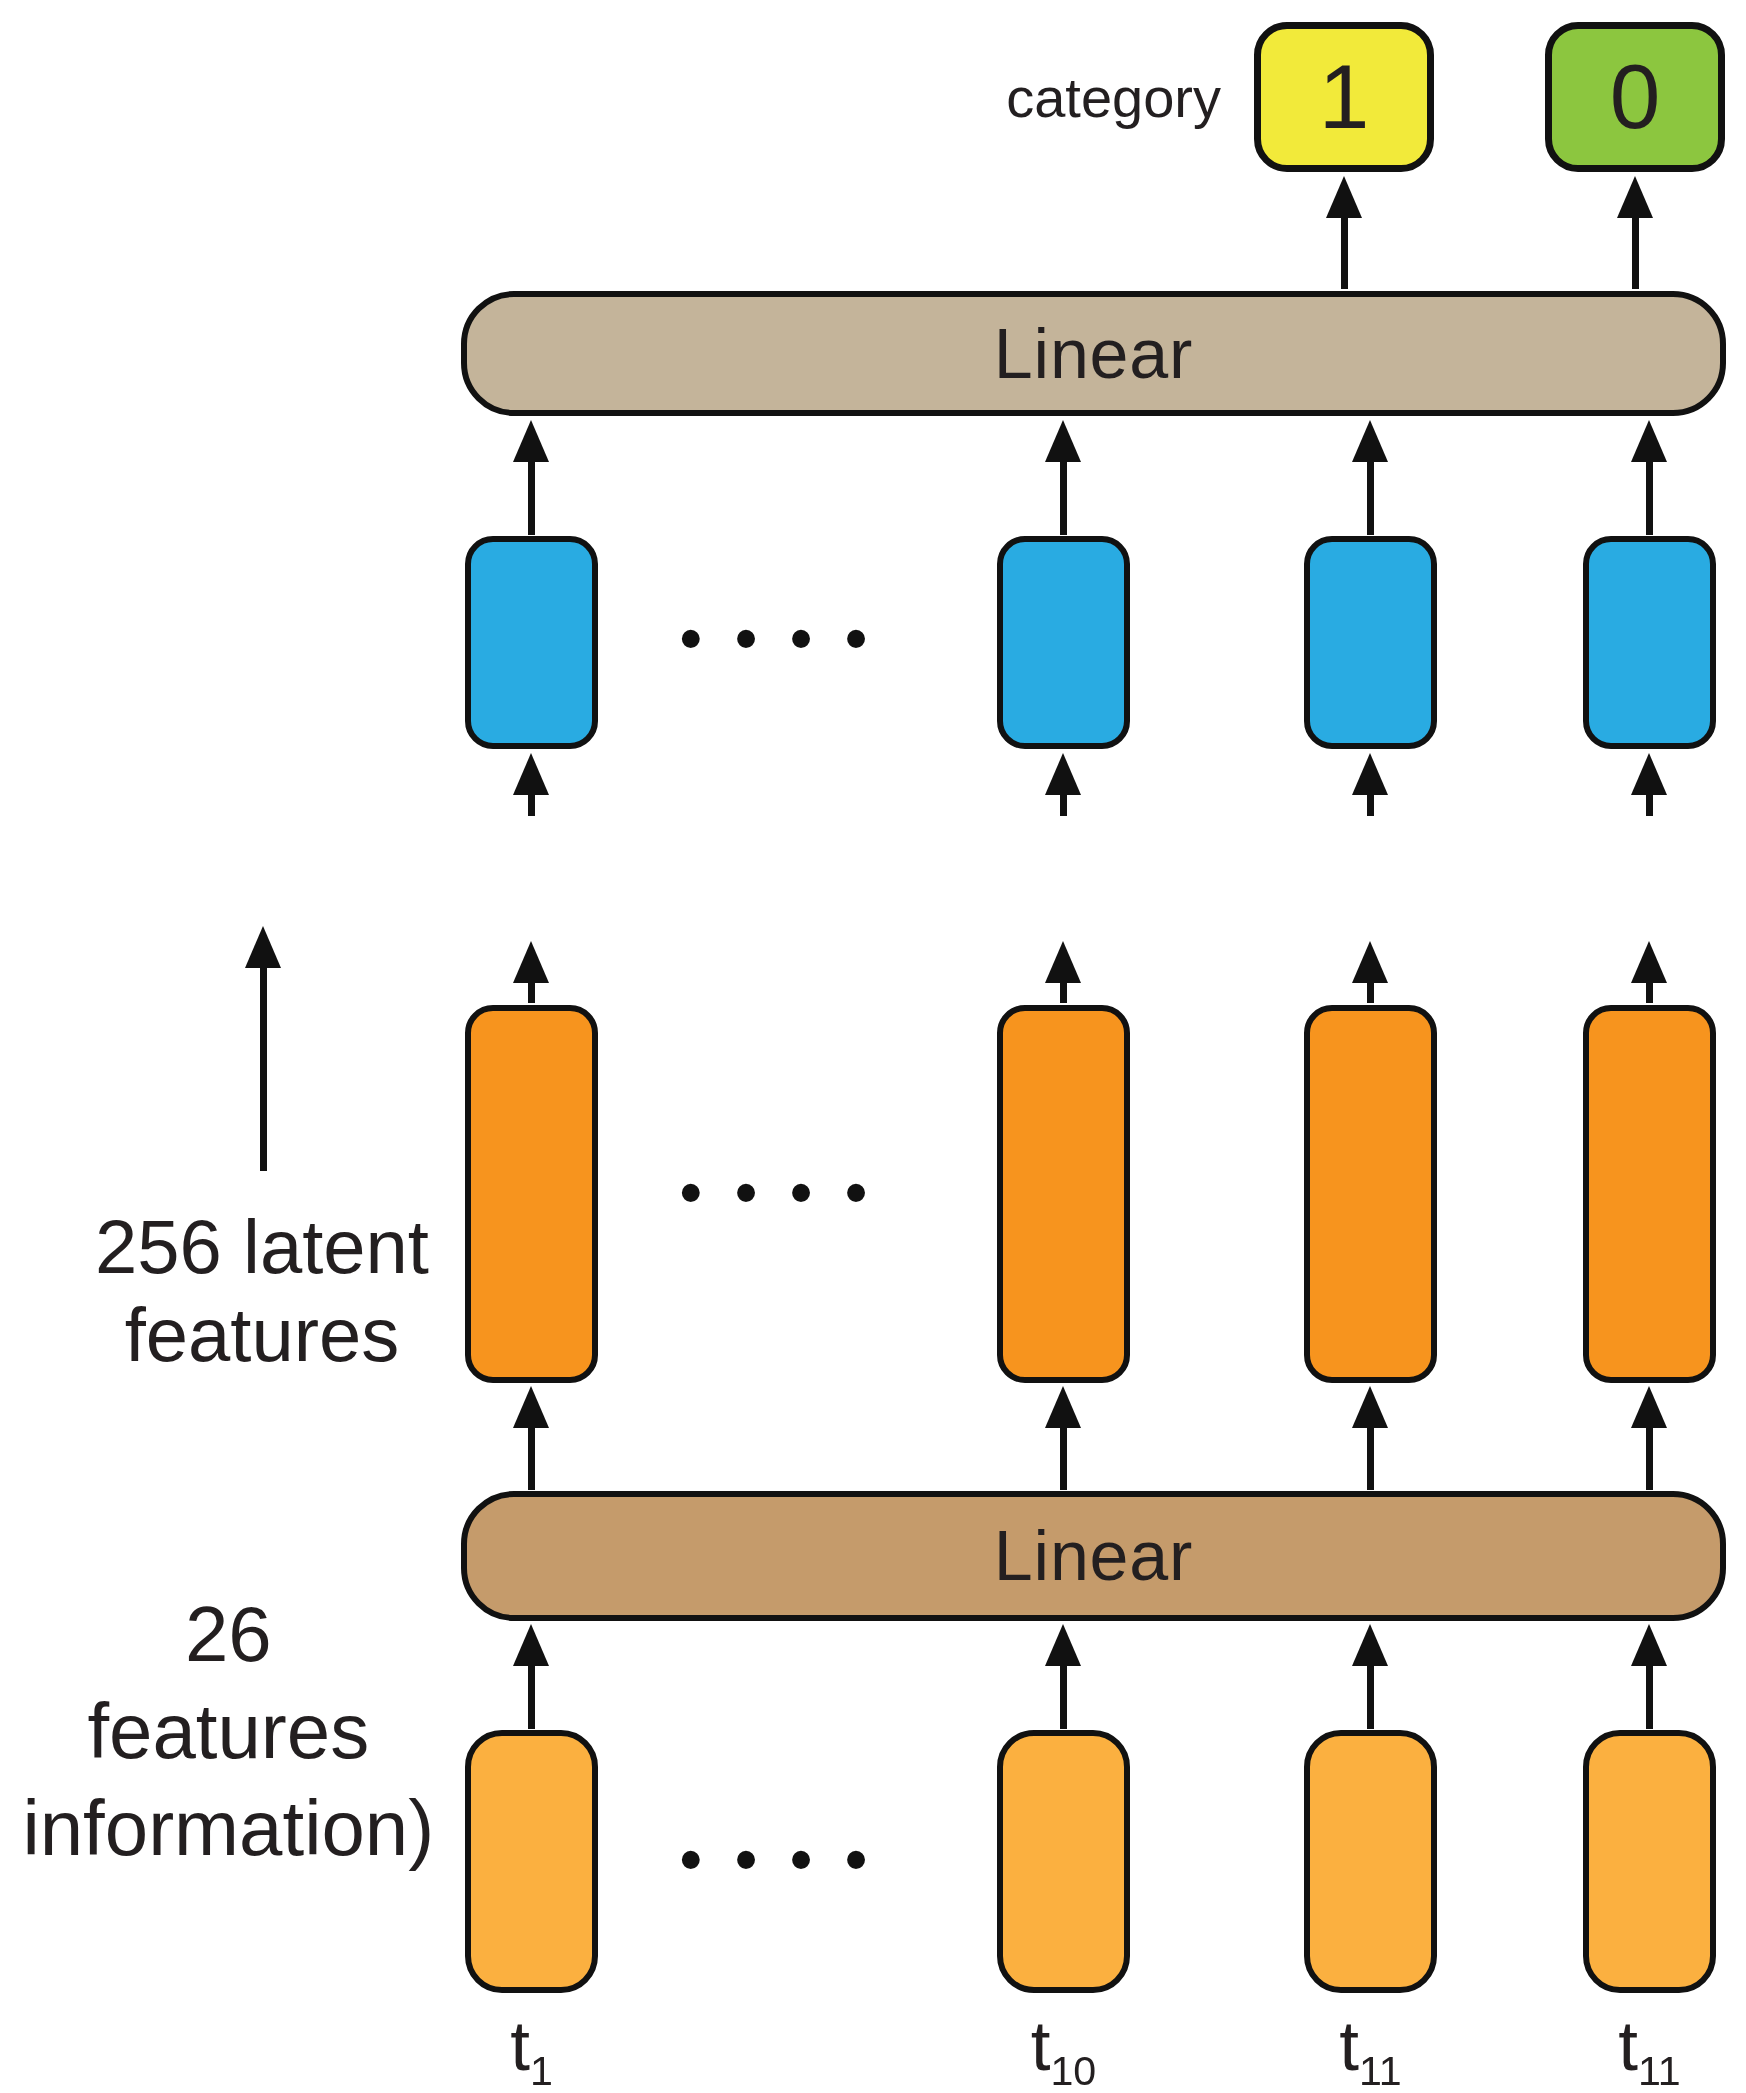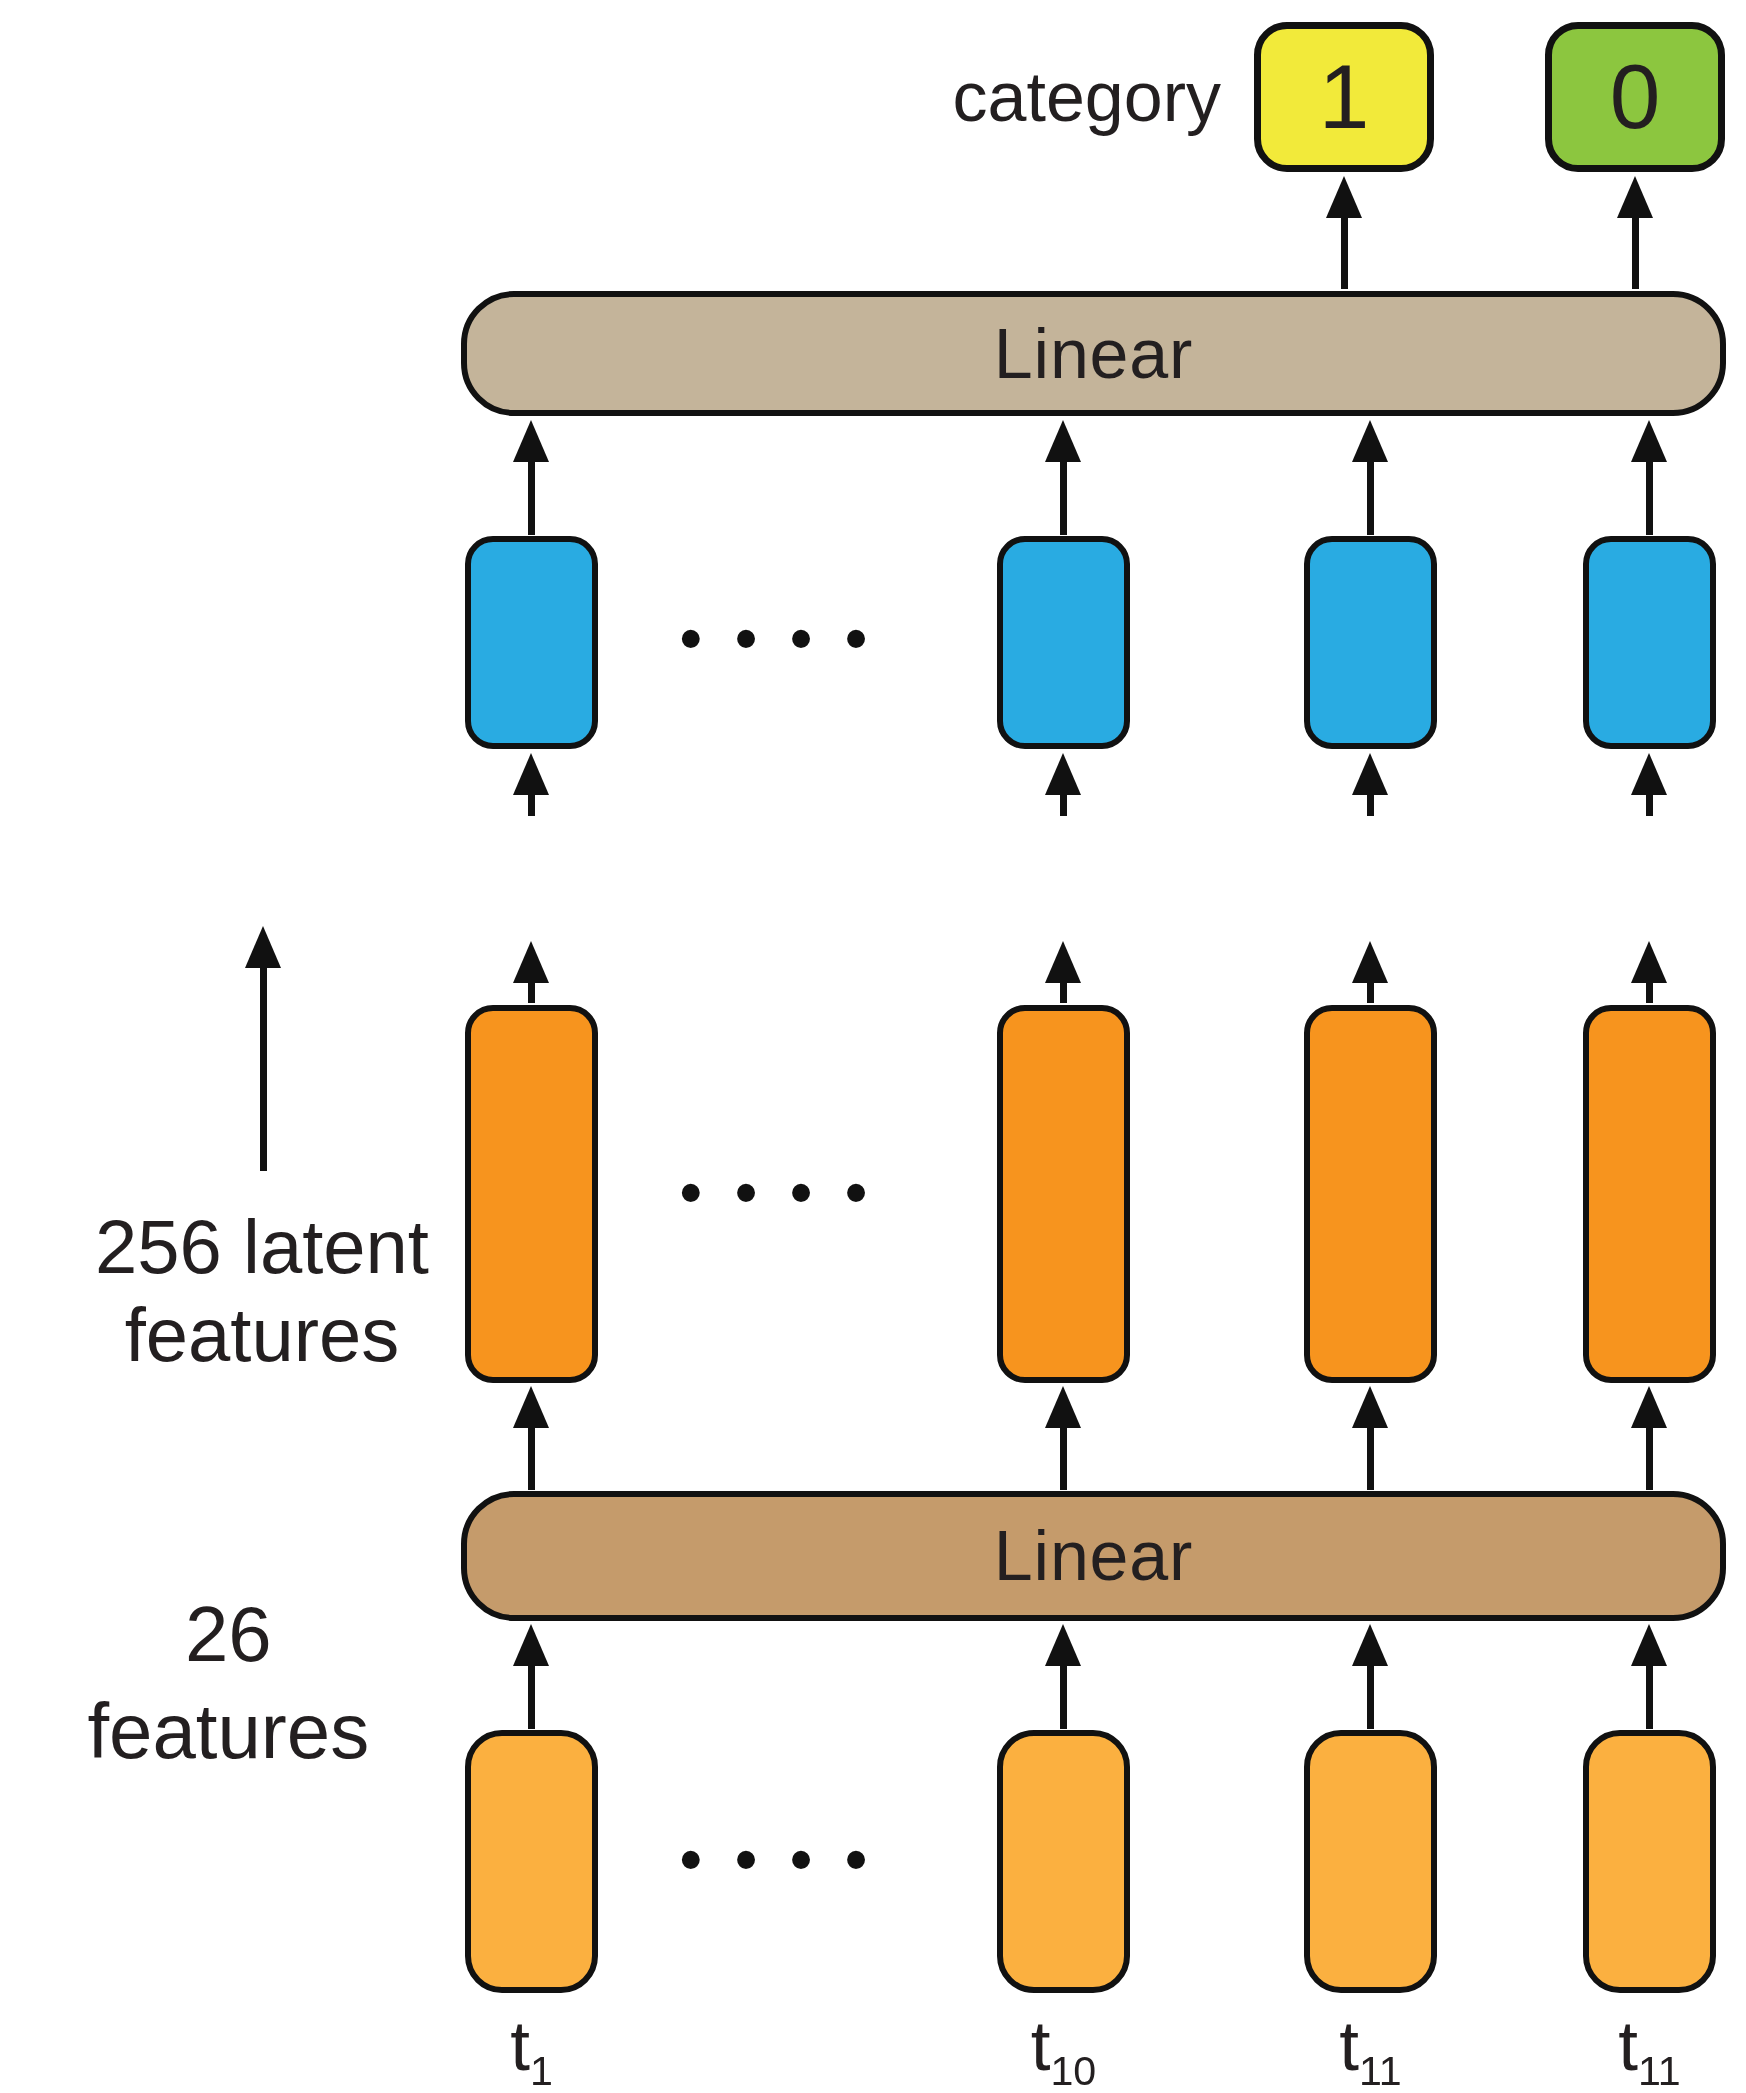--- a/index.html
+++ b/index.html
@@ -40,21 +40,21 @@
 
   .t-label{position:absolute;top:2004px;width:183px;height:91px;text-align:center;
            font-size:71px;line-height:83px;}
   .t-label sub{font-size:0.58em;line-height:0;}
 
   .side-label{position:absolute;text-align:center;}
   #label-latent{left:46px;top:1203px;width:432px;font-size:76px;line-height:88px;}
   #label-input{left:8.3px;top:1586px;width:440px;font-size:78px;line-height:97px;}
 
   #category-label{position:absolute;left:731px;top:56px;width:490px;height:83px;
-                  text-align:right;font-size:70px;line-height:83px;}
+                  text-align:right;font-size:56px;line-height:83px;}
 </style>
 </head>
 <body>
 
 <div id="page">
 
   <div id="category-label">category</div>
 
   <div class="box cat-box" style="left:1254px;background:var(--category-yellow);">
     <span>1</span>
@@ -195,16 +195,17 @@
     </div>
 
   <div id="label-latent" class="side-label">
     <div>256 latent</div>
     <div>features</div>
   </div>
 
   <div id="label-input" class="side-label">
     <div>26</div>
     <div>features</div>
+    <div>information)</div>
   </div>
 
 </div>
 
 
 </body></html>

